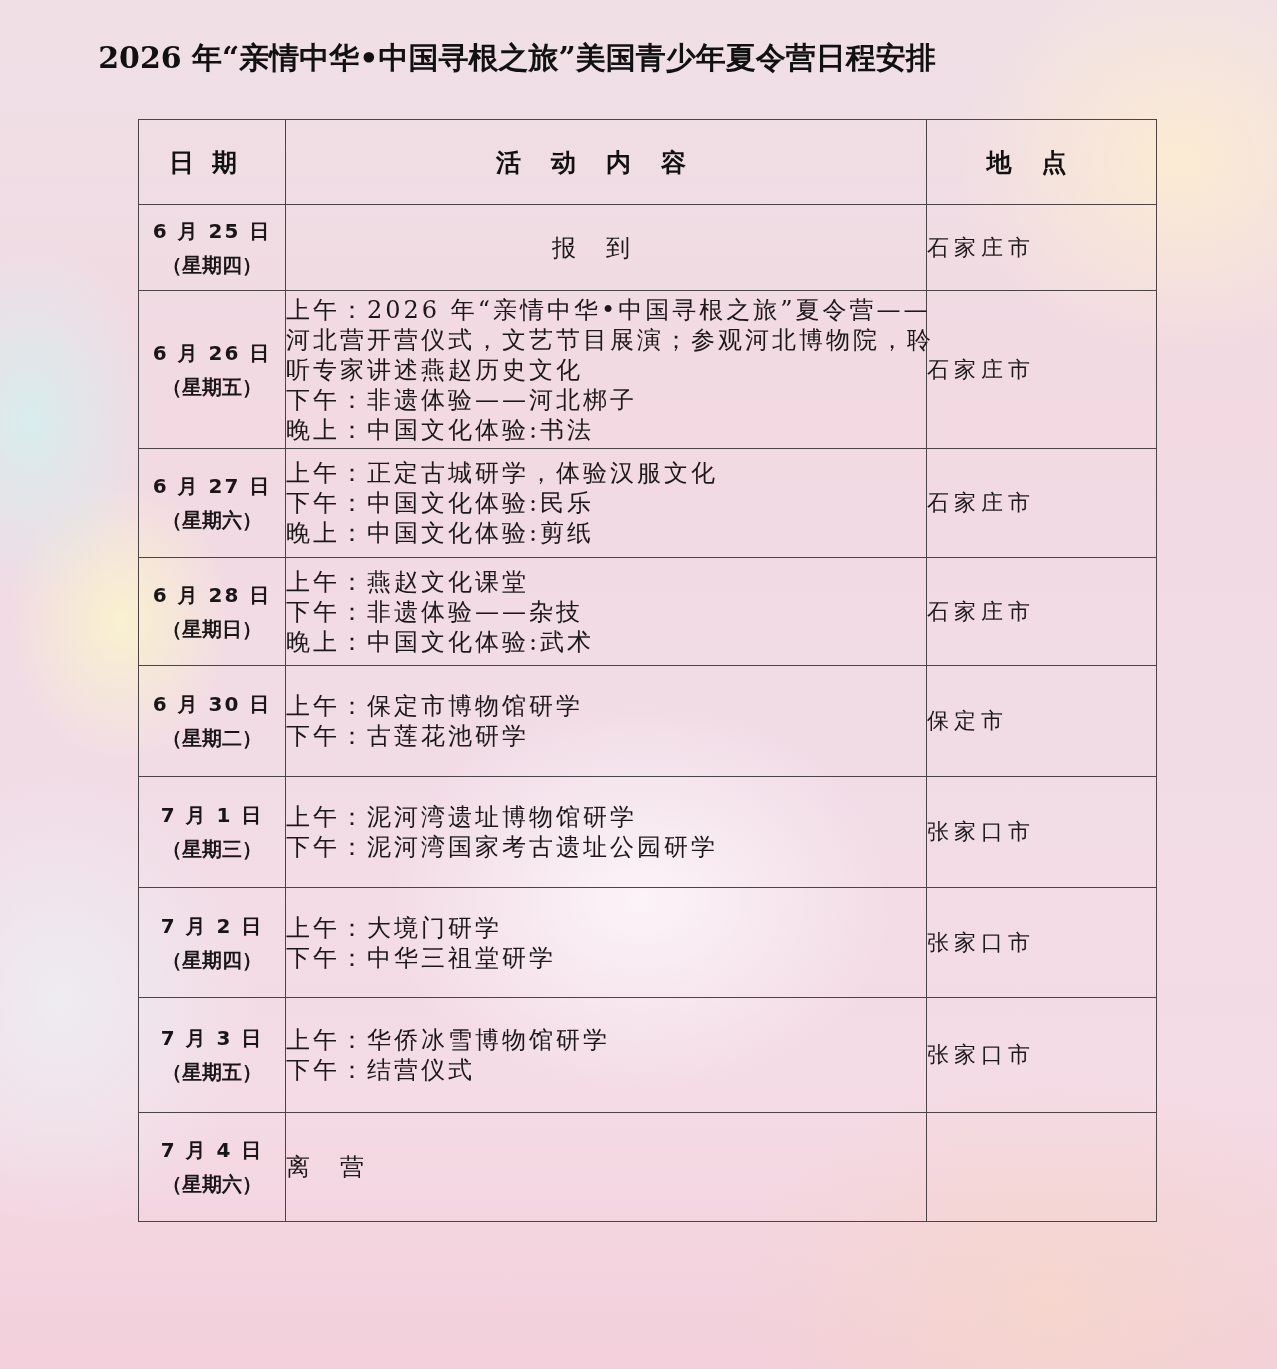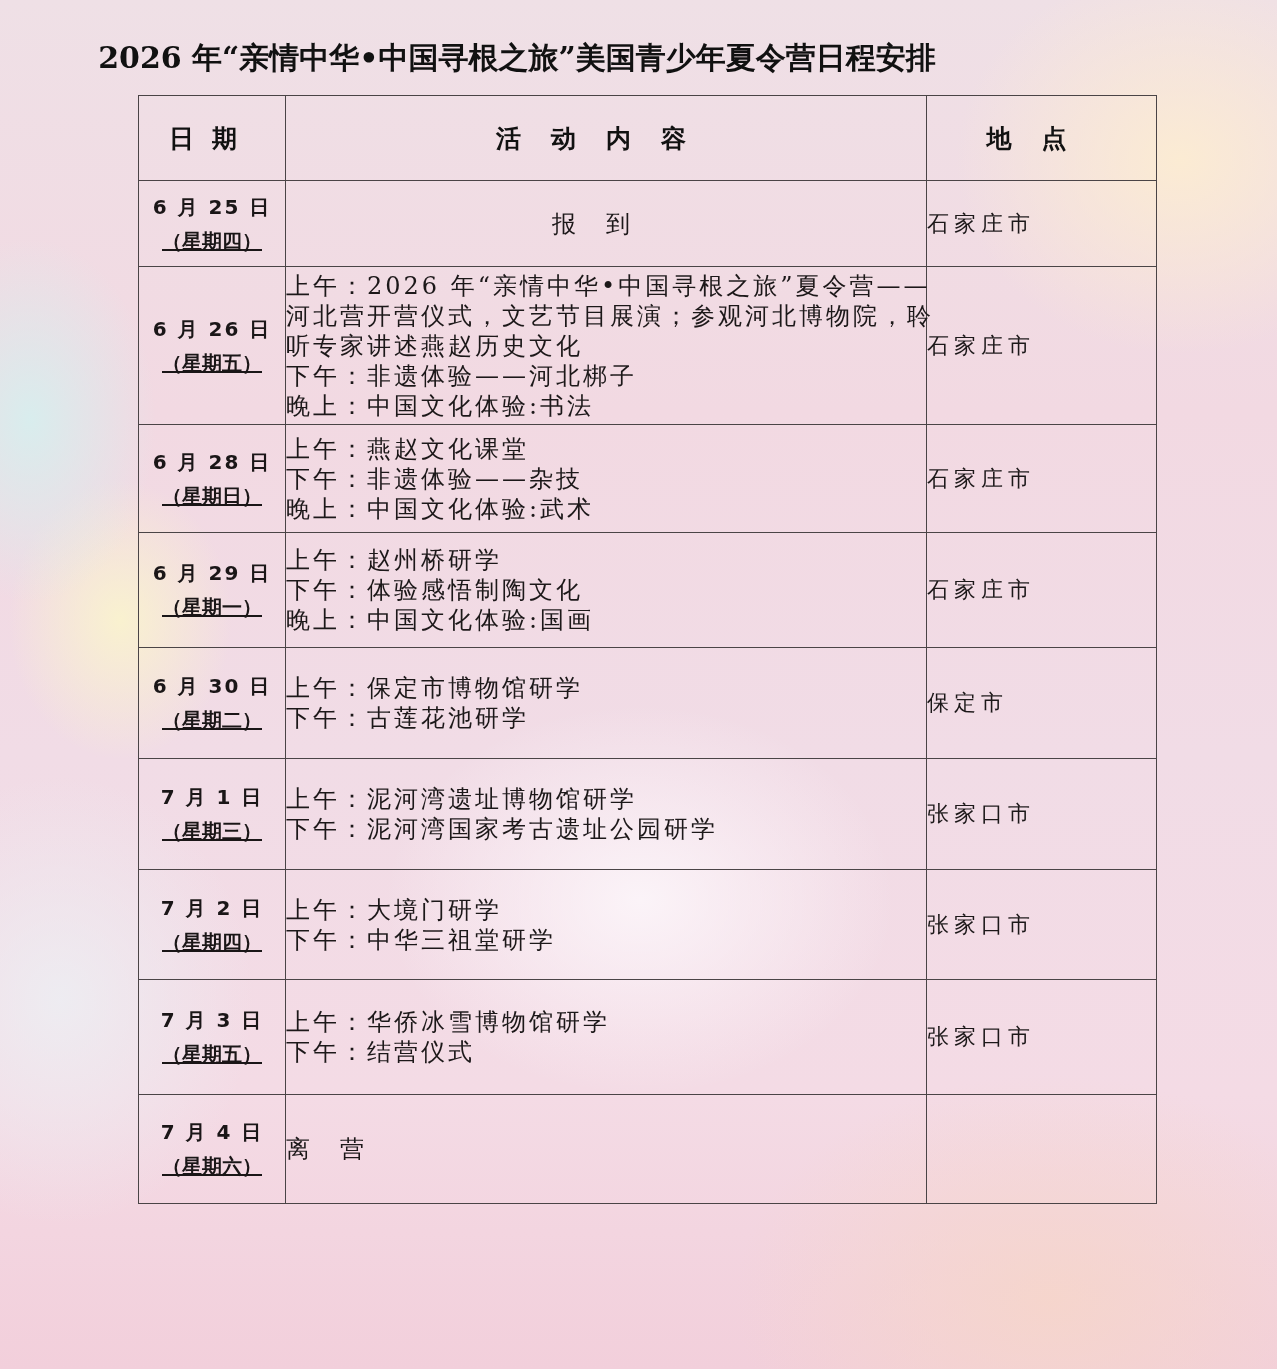--- a/index.html
+++ b/index.html
@@ -27,21 +27,21 @@
       text-align: center;
       font-family: "DejaVu Serif", "Liberation Serif", serif;
       font-weight: bold;
       font-size: 30px;
       letter-spacing: 0px;
       color: #111;
     }
     table.schedule {
       position: absolute;
       left: 138px;
-      top: 95px;
+      top: 119px;
       width: 1018px;
       border-collapse: collapse;
       table-layout: fixed;
     }
     table.schedule td, table.schedule th {
       border: 1.5px solid #4a4446;
       padding: 0;
       vertical-align: middle;
     }
     col.c-date { width: 147px; }
@@ -60,21 +60,21 @@
     th.h-loc { letter-spacing: 30px; padding-left: 30px; }
     td.date {
       text-align: center;
       font-family: "DejaVu Sans", "Liberation Sans", sans-serif;
       font-weight: bold;
       font-size: 20px;
       line-height: 34px;
       color: #1a1617;
     }
     td.date .d1 { display: block; letter-spacing: 2px; text-align: center; }
-    td.date .d2 { display: block; text-decoration: underline; }
+    td.date .d2 { display: block; }
     td.act {
       font-family: "DejaVu Serif", "Liberation Serif", serif;
       font-size: 24px;
       line-height: 30px;
       padding-left: 12px;
       letter-spacing: 3px;
       color: #1c1819;
     }
     td.act .line { display: block; white-space: nowrap; }
     td.act.center { text-align: center; padding-left: 0; letter-spacing: 30px; }
@@ -134,46 +134,46 @@
       <td class="act">
         <span class="line">上午：2026 年“亲情中华•中国寻根之旅”夏令营——</span>
         <span class="line">河北营开营仪式，文艺节目展演；参观河北博物院，聆</span>
         <span class="line">听专家讲述燕赵历史文化</span>
         <span class="line">下午：非遗体验——河北梆子</span>
         <span class="line">晚上：中国文化体验:书法</span>
       </td>
       <td class="loc">石家庄市</td>
     </tr>
 
+    <tr class="r2">
+      <td class="date">
+        <span class="d1">6 月 27 日</span>
+        <span class="d2">（星期六）</span>
+      </td>
+      <td class="act">
+        <span class="line">上午：正定古城研学，体验汉服文化</span>
+        <span class="line">下午：中国文化体验:民乐</span>
+        <span class="line">晚上：中国文化体验:剪纸</span>
+      </td>
+      <td class="loc">石家庄市</td>
+    </tr>
 
     <tr class="r3">
       <td class="date">
         <span class="d1">6 月 28 日</span>
         <span class="d2">（星期日）</span>
       </td>
       <td class="act">
         <span class="line">上午：燕赵文化课堂</span>
         <span class="line">下午：非遗体验——杂技</span>
         <span class="line">晚上：中国文化体验:武术</span>
       </td>
       <td class="loc">石家庄市</td>
     </tr>
 
-    <tr class="r4">
-      <td class="date">
-        <span class="d1">6 月 29 日</span>
-        <span class="d2">（星期一）</span>
-      </td>
-      <td class="act">
-        <span class="line">上午：赵州桥研学</span>
-        <span class="line">下午：体验感悟制陶文化</span>
-        <span class="line">晚上：中国文化体验:国画</span>
-      </td>
-      <td class="loc">石家庄市</td>
-    </tr>
 
     <tr class="r5">
       <td class="date">
         <span class="d1">6 月 30 日</span>
         <span class="d2">（星期二）</span>
       </td>
       <td class="act">
         <span class="line">上午：保定市博物馆研学</span>
         <span class="line">下午：古莲花池研学</span>
       </td>

